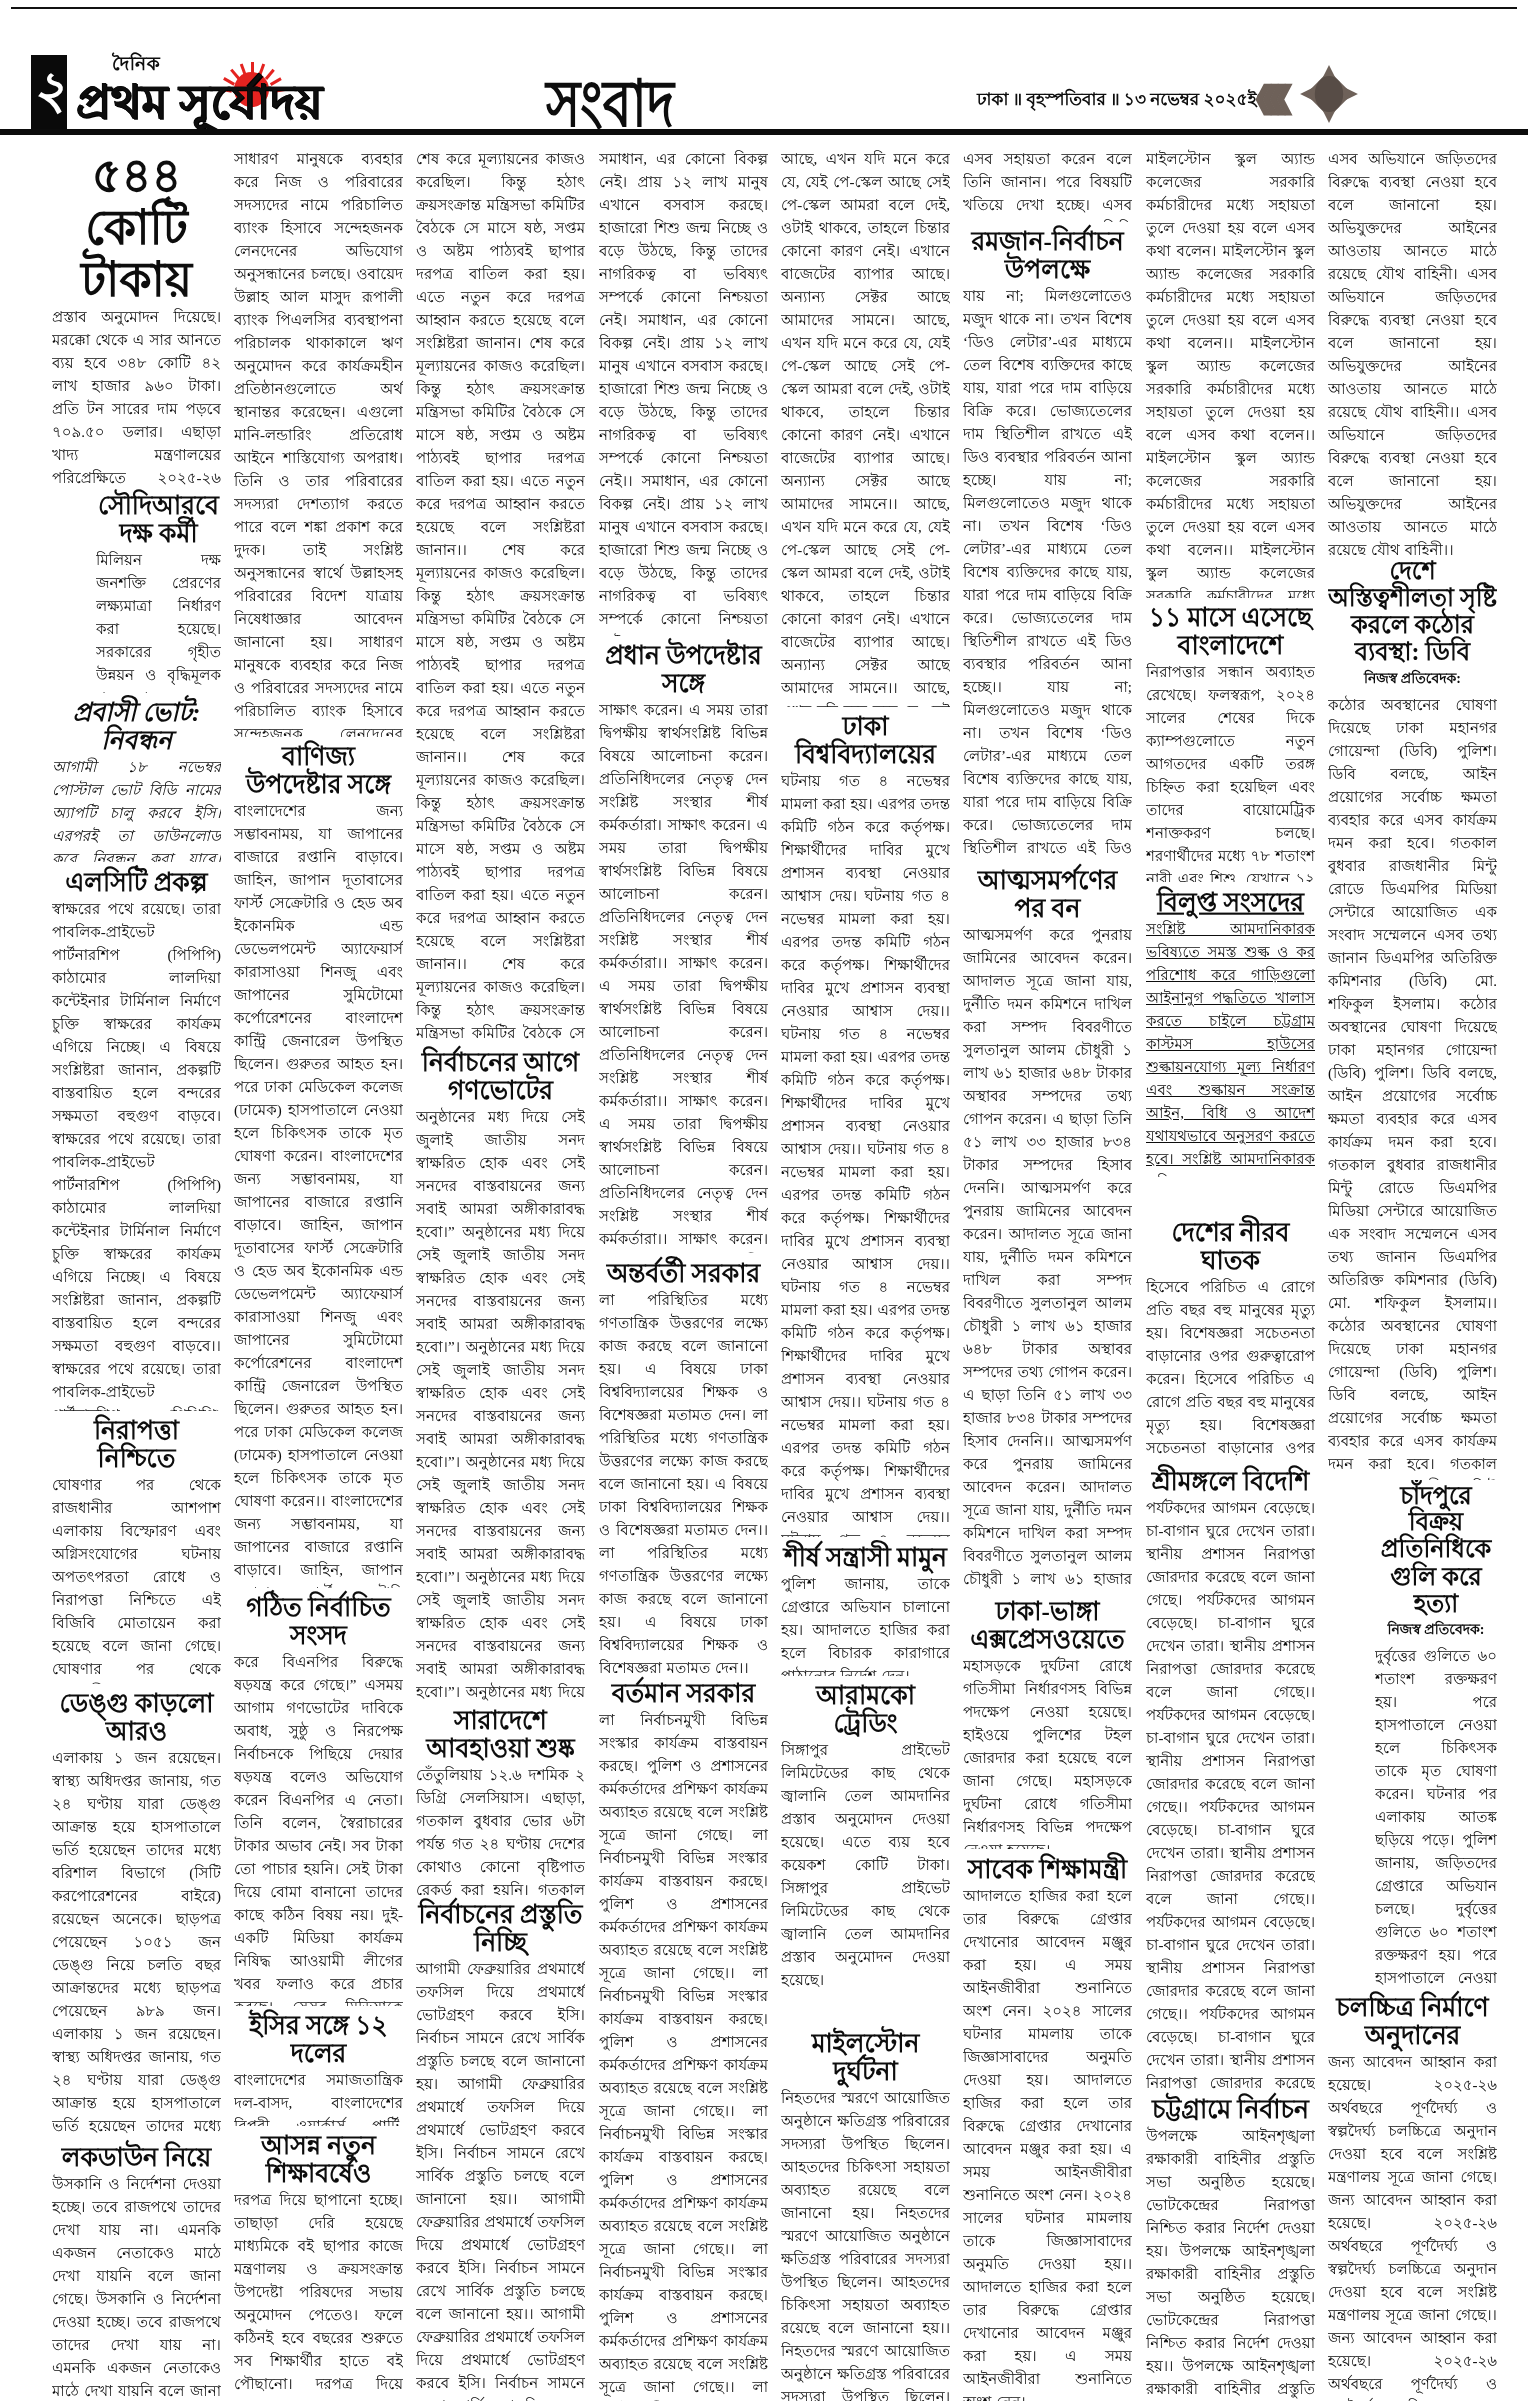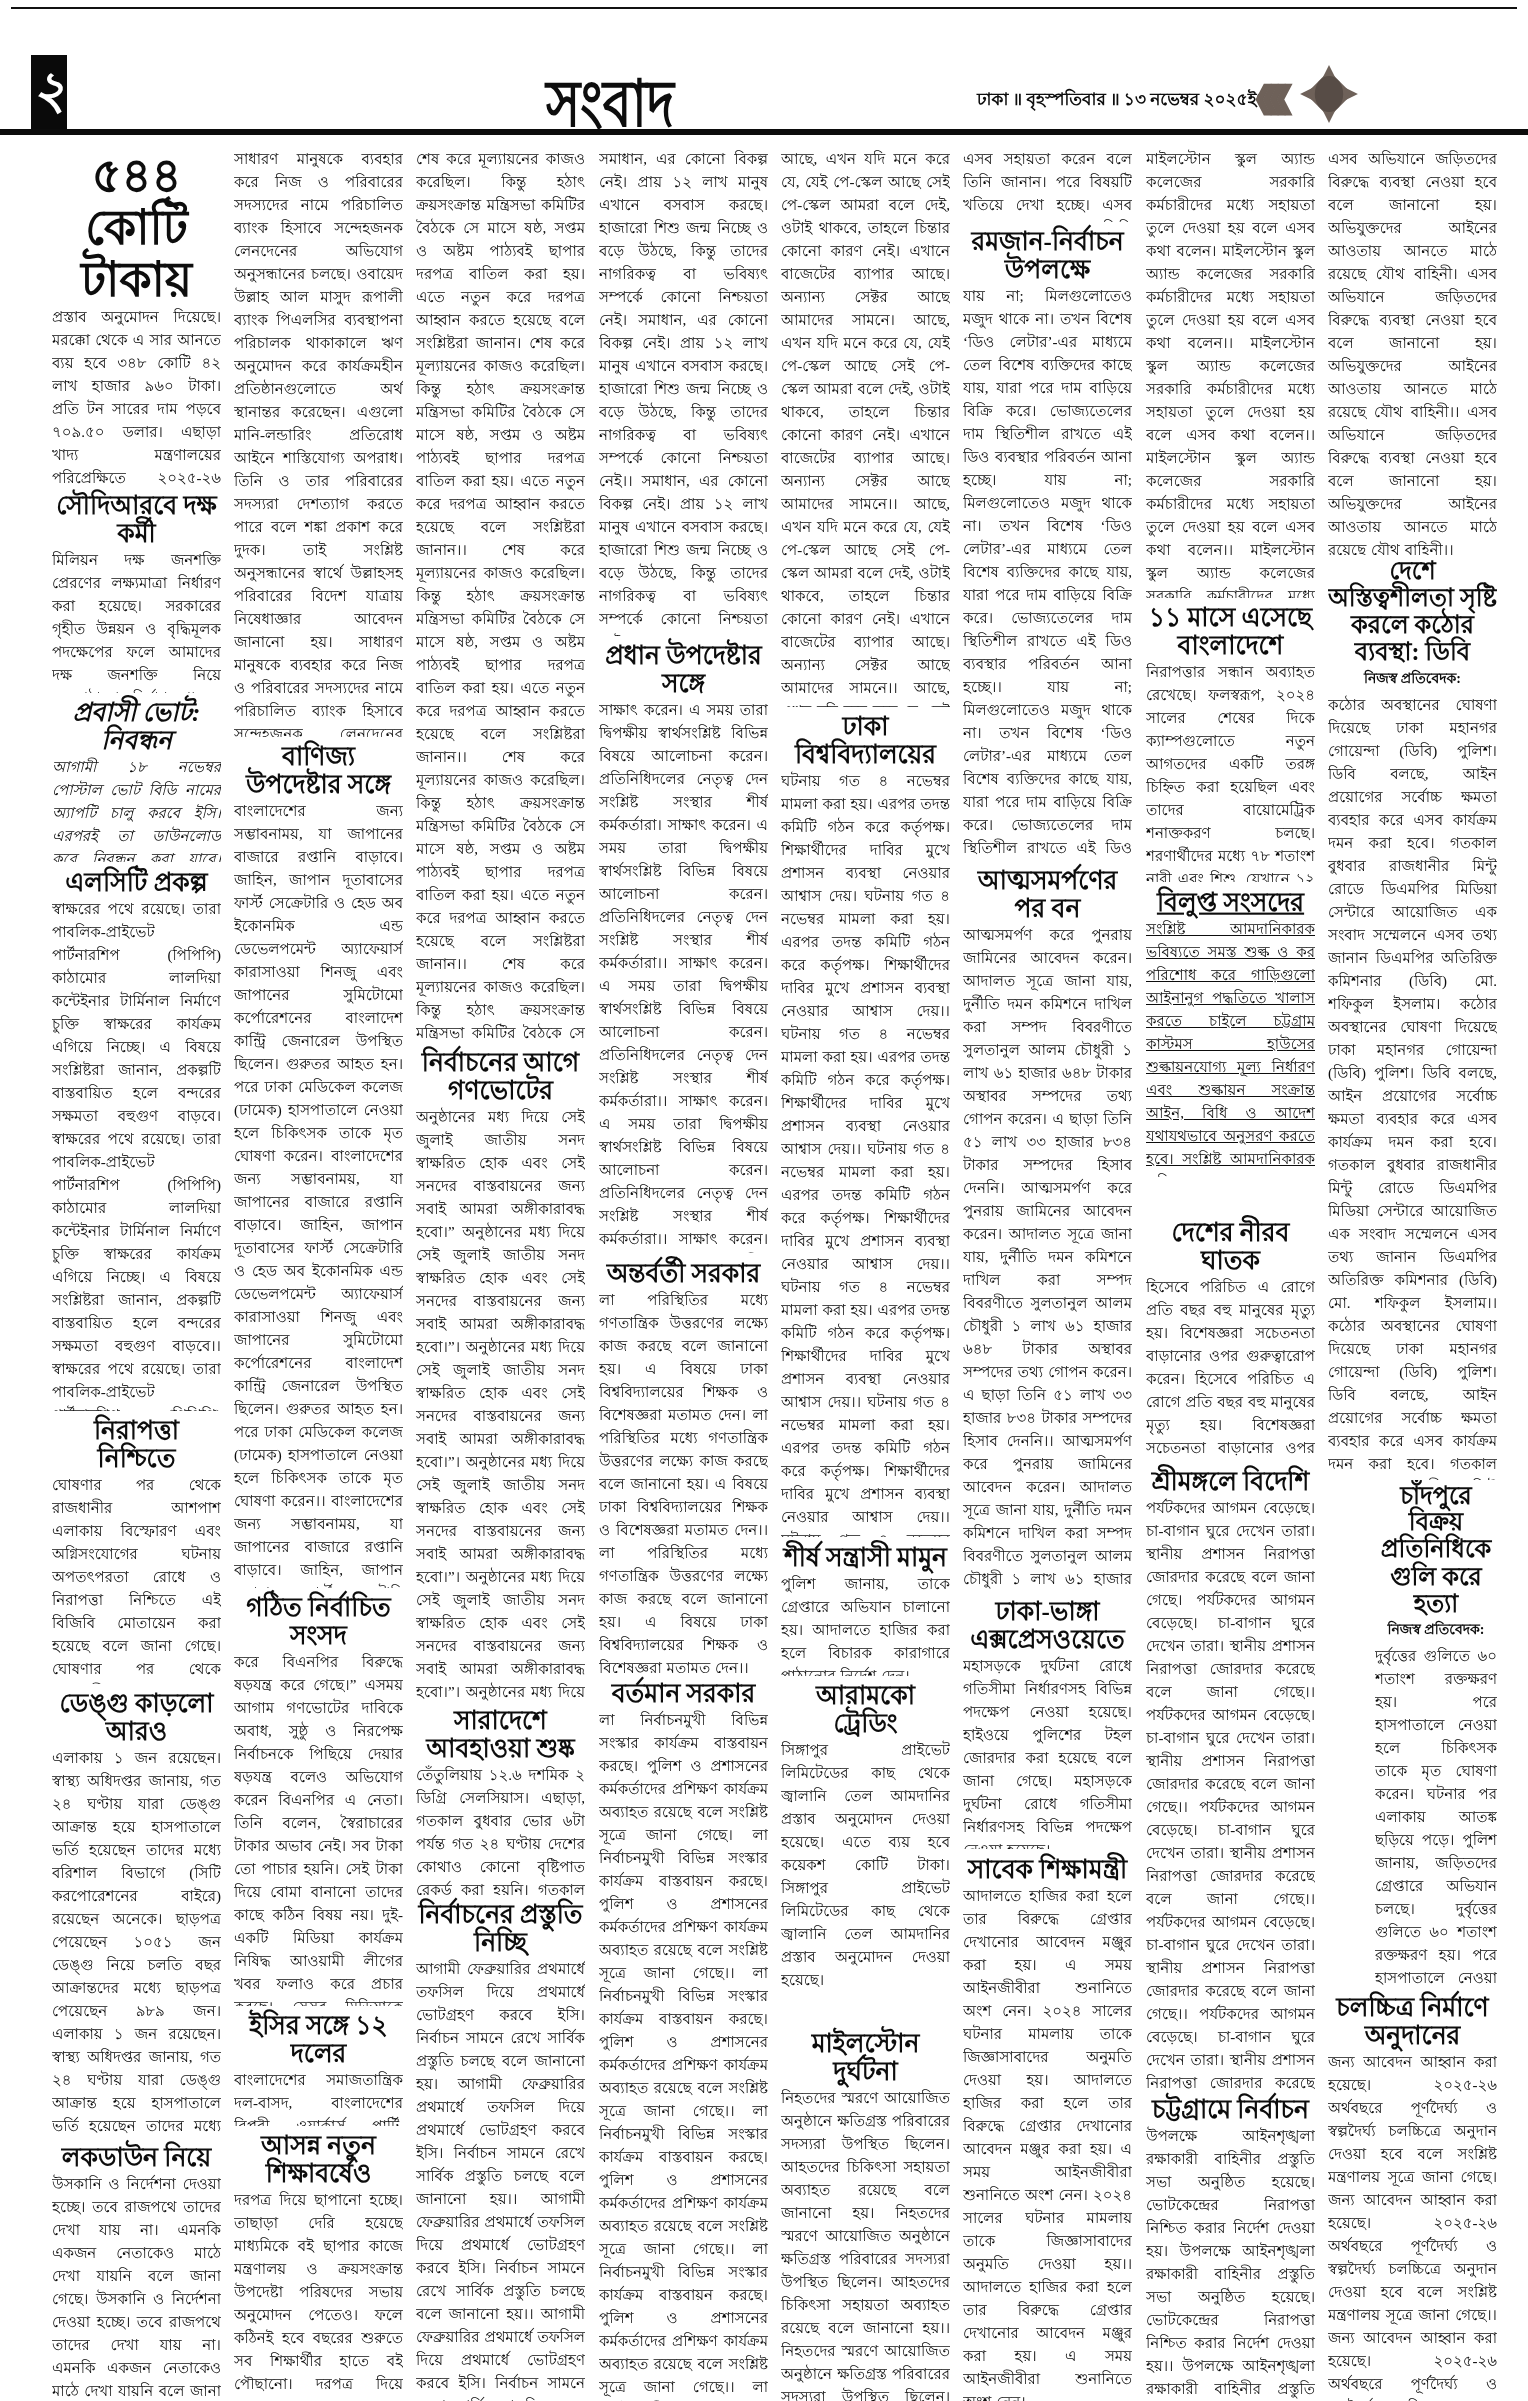--- a/index.html
+++ b/index.html
@@ -53,20 +53,36 @@
 </style>
 </head>
 <body>
 
 <div class="toprule"></div>
 
 <div class="masthead">
   <div class="pagenum-box">
     <span>২</span>
   </div>
+  <div class="brand">
+    <span class="brand-small">দৈনিক</span>
+    <span class="sun">
+        <i class="disc"></i>
+        <i class="ray" style="transform: rotate(-80deg);"></i>
+        <i class="ray" style="transform: rotate(-60deg);"></i>
+        <i class="ray" style="transform: rotate(-40deg);"></i>
+        <i class="ray" style="transform: rotate(-20deg);"></i>
+        <i class="ray" style="transform: rotate(0deg);"></i>
+        <i class="ray" style="transform: rotate(20deg);"></i>
+        <i class="ray" style="transform: rotate(40deg);"></i>
+        <i class="ray" style="transform: rotate(60deg);"></i>
+        <i class="ray" style="transform: rotate(80deg);"></i>
+      </span>
+    <span class="brand-main">প্রথম সূর্যোদয়</span>
+  </div>
   <div class="section-title">সংবাদ</div>
   <div class="dateline">ঢাকা ॥ বৃহস্পতিবার ॥ ১৩ নভেম্বর ২০২৫ইং</div>
   <div class="ornament">
     <span class="chev">❮❮❮❮</span>
     <svg width="60" height="60" viewBox="0 0 110 110">
       <g fill="#6e6159">
         <polygon points="55,2 68,28 55,54 42,28"></polygon>
         <polygon points="55,108 68,82 55,56 42,82"></polygon>
         <polygon points="2,55 28,42 54,55 28,68"></polygon>
         <polygon points="108,55 82,42 56,55 82,68"></polygon>
@@ -77,21 +93,21 @@
   </div>
   <div class="mastrule"></div>
 </div>
 
 <div class="colwrap">
     <div class="col" style="left: 52px; width: 169px;">
       <div class="article" style="height: 338px;">
         <div class="headline" style="font-size: 46px;">৫৪৪ কোটি টাকায়</div>
         <div class="body-text">প্রস্তাব অনুমোদন দিয়েছে। মরক্কো থেকে এ সার আনতে ব্যয় হবে ৩৪৮ কোটি ৪২ লাখ হাজার ৯৬০ টাকা। প্রতি টন সারের দাম পড়বে ৭০৯.৫০ ডলার। এছাড়া খাদ্য মন্ত্রণালয়ের পরিপ্রেক্ষিতে ২০২৫-২৬ অর্থবছরে আন্তর্জাতিক উন্মুক্ত দরপত্রের মাধ্যমে সিঙ্গাপুরের এগ্রোক্রপ ইন্টারন্যাশনাল ০৪ এর আওতায় ৫০ হাজার মেট্রিক টন সেদ্ধ চাল কেনার প্রস্তাবে অনুমোদন দিয়েছে সরকার। সিঙ্গাপুর থেকে এ সেদ্ধ চাল কিনতে ব্যয় হবে ২১৭ কোটি ০৮ লাখ ৭৬ হাজার টাকা।</div>
       </div>
-      <div class="article" style="height: 207px;">
+      <div class="article" style="height: 207px; margin-left: 44px;">
         <div class="headline" style="font-size: 25px;">সৌদিআরবে দক্ষ কর্মী</div>
         <div class="body-text">মিলিয়ন দক্ষ জনশক্তি প্রেরণের লক্ষ্যমাত্রা নির্ধারণ করা হয়েছে। সরকারের গৃহীত উন্নয়ন ও বৃদ্ধিমূলক পদক্ষেপের ফলে আমাদের দক্ষ জনশক্তি নিয়ে অবকাঠামো নির্মাণ খাতের পাশাপাশি তথ্যপ্রযুক্তি, কৃষি, পরিবহন ও সরবরাহ খাতেও অবদান রাখতে পারবে বলে আশা প্রকাশ করেন সিনিয়র সচিব।</div>
       </div>
       <div class="article" style="height: 169px; font-style: italic;">
         <div class="headline" style="font-size: 25px;">প্রবাসী ভোট: নিবন্ধন</div>
         <div class="body-text">আগামী ১৮ নভেম্বর পোস্টাল ভোট বিডি নামের অ্যাপটি চালু করবে ইসি। এরপরই তা ডাউনলোড করে নিবন্ধন করা যাবে। পোস্টাল ব্যালটে ভোটের জন্য ৩৫০ কোটি টাকা বাজেট রেখেছে ইসি। প্রসঙ্গত, আগামী ফেব্রুয়ারির প্রথমার্ধে তফসিল দিয়ে প্রথমার্ধে ভোটগ্রহণ করবে।</div>
       </div>
       <div class="article" style="height: 549px;">
         <div class="headline" style="font-size: 25px;">এলসিটি প্রকল্প</div>
         <div class="body-text">স্বাক্ষরের পথে রয়েছে। তারা পাবলিক-প্রাইভেট পার্টনারশিপ (পিপিপি) কাঠামোর লালদিয়া কন্টেইনার টার্মিনাল নির্মাণে চুক্তি স্বাক্ষরের কার্যক্রম এগিয়ে নিচ্ছে। এ বিষয়ে সংশ্লিষ্টরা জানান, প্রকল্পটি বাস্তবায়িত হলে বন্দরের সক্ষমতা বহুগুণ বাড়বে। স্বাক্ষরের পথে রয়েছে। তারা পাবলিক-প্রাইভেট পার্টনারশিপ (পিপিপি) কাঠামোর লালদিয়া কন্টেইনার টার্মিনাল নির্মাণে চুক্তি স্বাক্ষরের কার্যক্রম এগিয়ে নিচ্ছে। এ বিষয়ে সংশ্লিষ্টরা জানান, প্রকল্পটি বাস্তবায়িত হলে বন্দরের সক্ষমতা বহুগুণ বাড়বে।। স্বাক্ষরের পথে রয়েছে। তারা পাবলিক-প্রাইভেট পার্টনারশিপ (পিপিপি) কাঠামোর লালদিয়া কন্টেইনার টার্মিনাল নির্মাণে চুক্তি স্বাক্ষরের কার্যক্রম এগিয়ে নিচ্ছে।</div>

